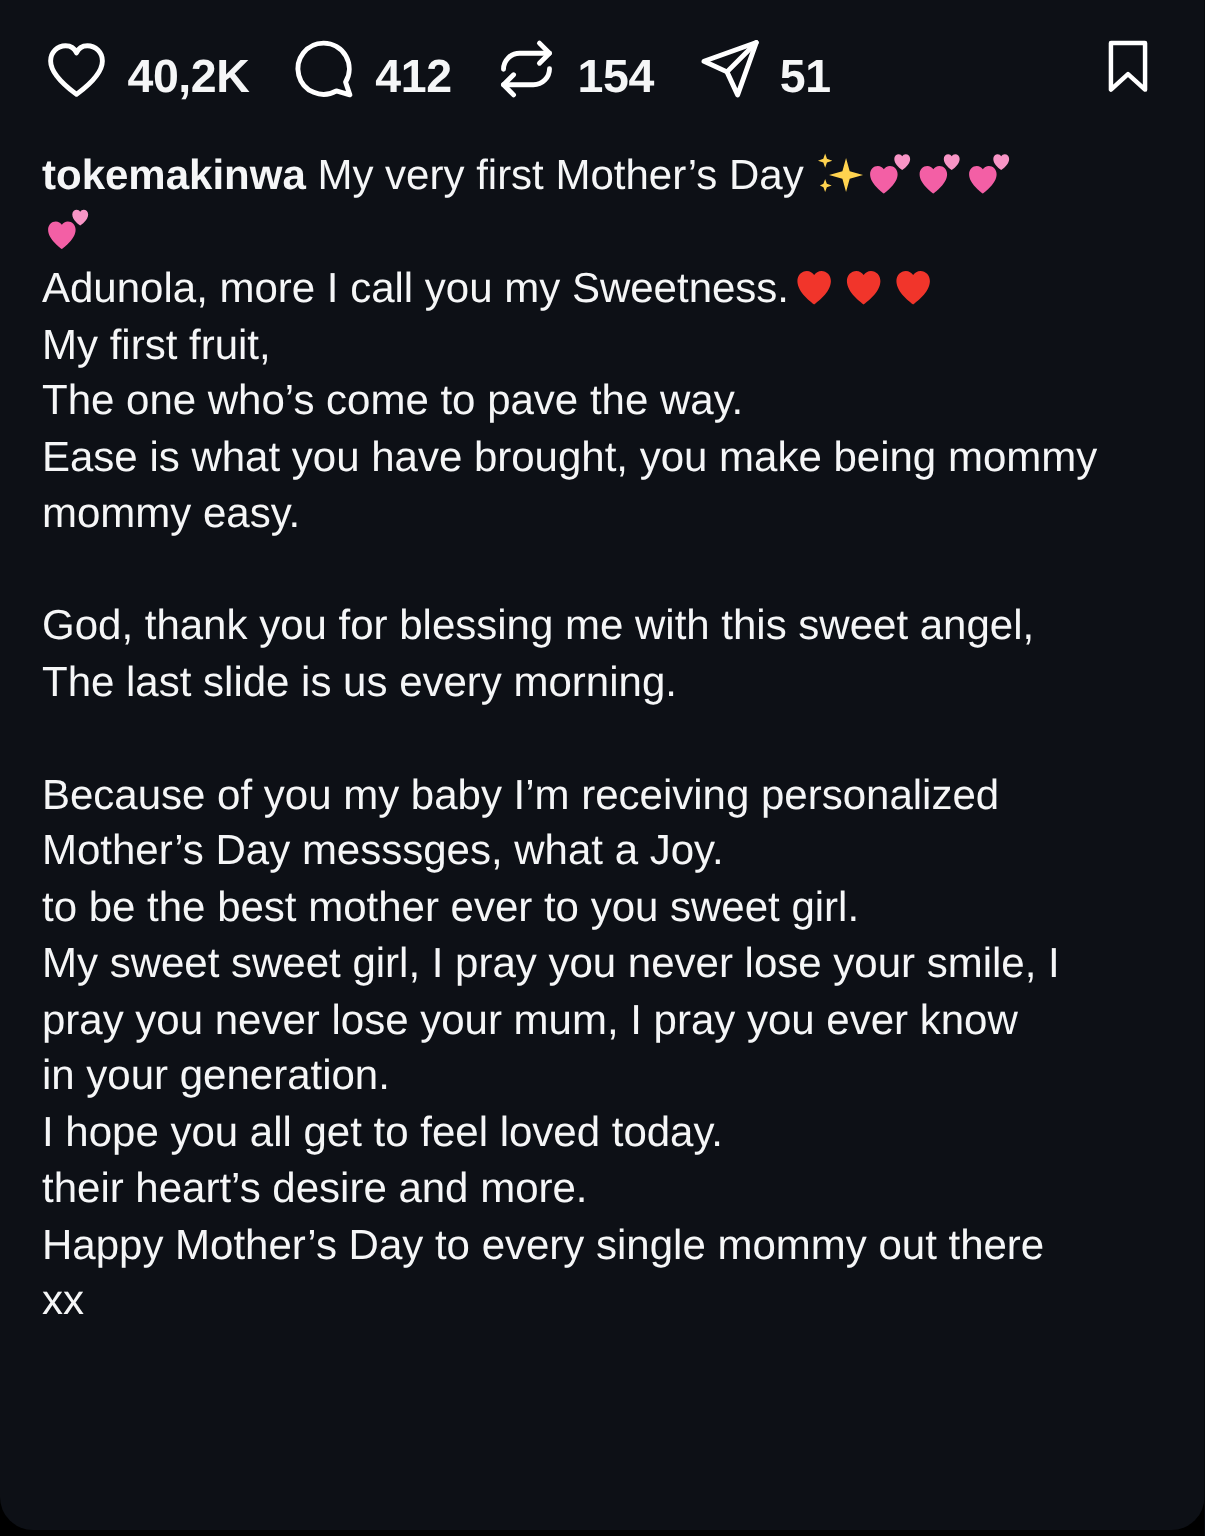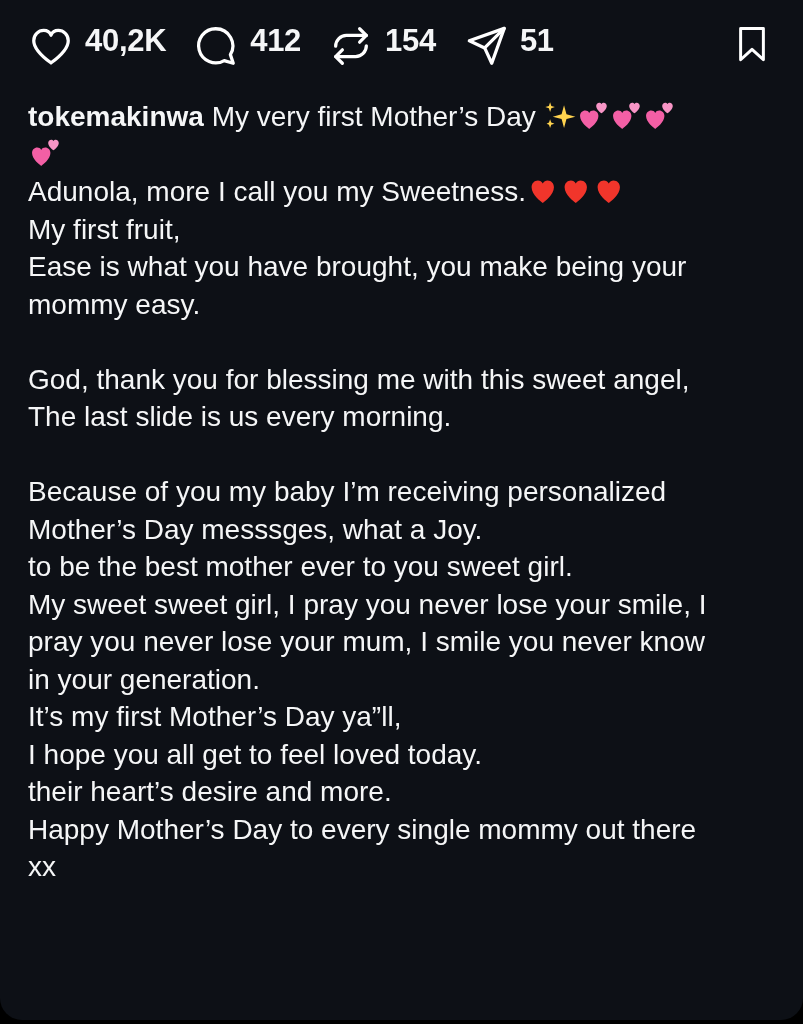--- a/index.html
+++ b/index.html
@@ -20,21 +20,21 @@
     border-radius:0 0 22px 22px;
     overflow:hidden;
   }
   
   .actions{
     display:flex;align-items:center;
     padding:22px 30px 0 28px;
     height:70px;
   }
   .action{
-    display:flex;align-items:flex-start;
+    display:flex;align-items:flex-end;
     margin-right:27px;
     cursor:pointer;
   }
   .action .ic{display:inline-flex;width:46px;height:46px;}
   .action .ic svg{width:46px;height:46px;}
   .count{
     color:var(--text);
     font-size:31px;
     font-weight:700;
     margin-left:11px;
@@ -162,32 +162,32 @@
           </svg></span><span class="em"><svg viewBox="0 0 36 36">
             <g transform="translate(1 1) scale(0.95)">
               <path fill="#f1352b" d="M18 31.5C16 30 4.5 21.8 4.5 12.6 4.5 7.9 8 4.5 12.1 4.5c2.5 0 4.7 1.3 5.9 3.4 1.2-2.1 3.4-3.4 5.9-3.4 4.1 0 7.6 3.4 7.6 8.1 0 9.2-11.5 17.4-13.5 18.9z"></path>
             </g>
           </svg></span><span class="em"><svg viewBox="0 0 36 36">
             <g transform="translate(1 1) scale(0.95)">
               <path fill="#f1352b" d="M18 31.5C16 30 4.5 21.8 4.5 12.6 4.5 7.9 8 4.5 12.1 4.5c2.5 0 4.7 1.3 5.9 3.4 1.2-2.1 3.4-3.4 5.9-3.4 4.1 0 7.6 3.4 7.6 8.1 0 9.2-11.5 17.4-13.5 18.9z"></path>
             </g>
           </svg></span></div>
       <div class="cap-line"><span>My first fruit,</span></div>
-      <div class="cap-line"><span>Ease is what you have brought, you make being your</span></div>
+      <div class="cap-line"><span>The one who’s come to pave the way.</span></div>
+      <div class="cap-line"><span>Ease is what you have brought, you make being mommy</span></div>
       <div class="cap-line"><span>mommy easy.</span></div>
       <div class="cap-line"></div>
       <div class="cap-line"><span>God, thank you for blessing me with this sweet angel,</span></div>
       <div class="cap-line"><span>The last slide is us every morning.</span></div>
       <div class="cap-line"></div>
       <div class="cap-line"><span>Because of you my baby I’m receiving personalized</span></div>
       <div class="cap-line"><span>Mother’s Day messsges, what a Joy.</span></div>
       <div class="cap-line"><span>to be the best mother ever to you sweet girl.</span></div>
       <div class="cap-line"><span>My sweet sweet girl, I pray you never lose your smile, I</span></div>
-      <div class="cap-line"><span>pray you never lose your mum, I smile you never know</span></div>
+      <div class="cap-line"><span>pray you never lose your mum, I pray you ever know</span></div>
       <div class="cap-line"><span>in your generation.</span></div>
-      <div class="cap-line"><span>It’s my first Mother’s Day ya”ll,</span></div>
       <div class="cap-line"><span>I hope you all get to feel loved today.</span></div>
       <div class="cap-line"><span>their heart’s desire and more.</span></div>
       <div class="cap-line"><span>Happy Mother’s Day to every single mommy out there</span></div>
       <div class="cap-line"><span>xx</span></div>
     </div>
 
 </div>
 
 </body></html>

